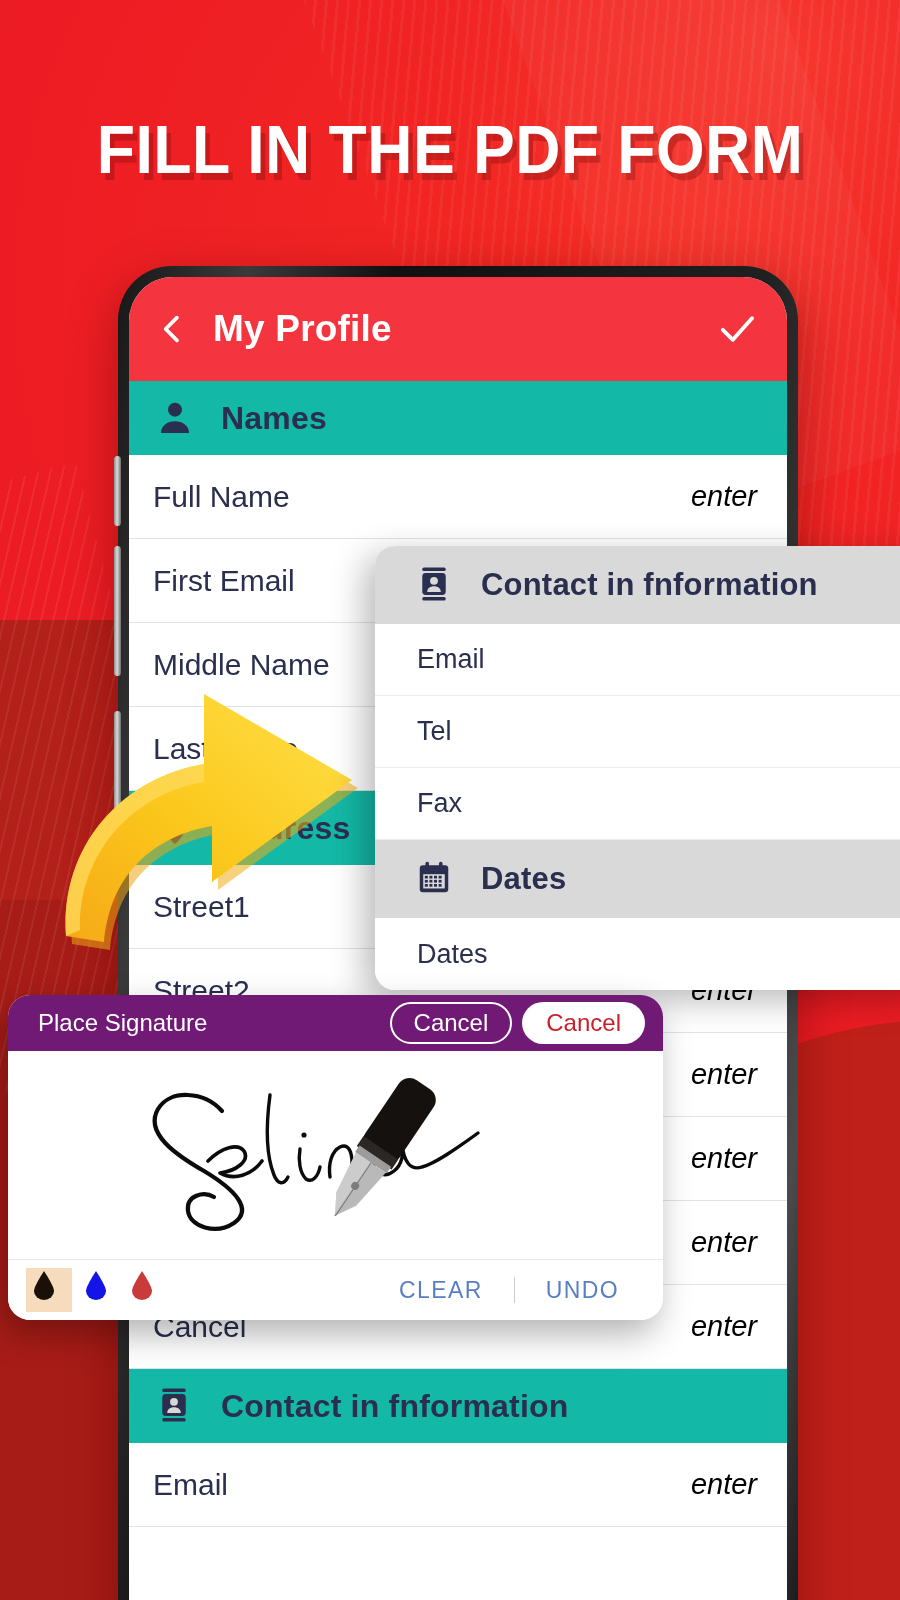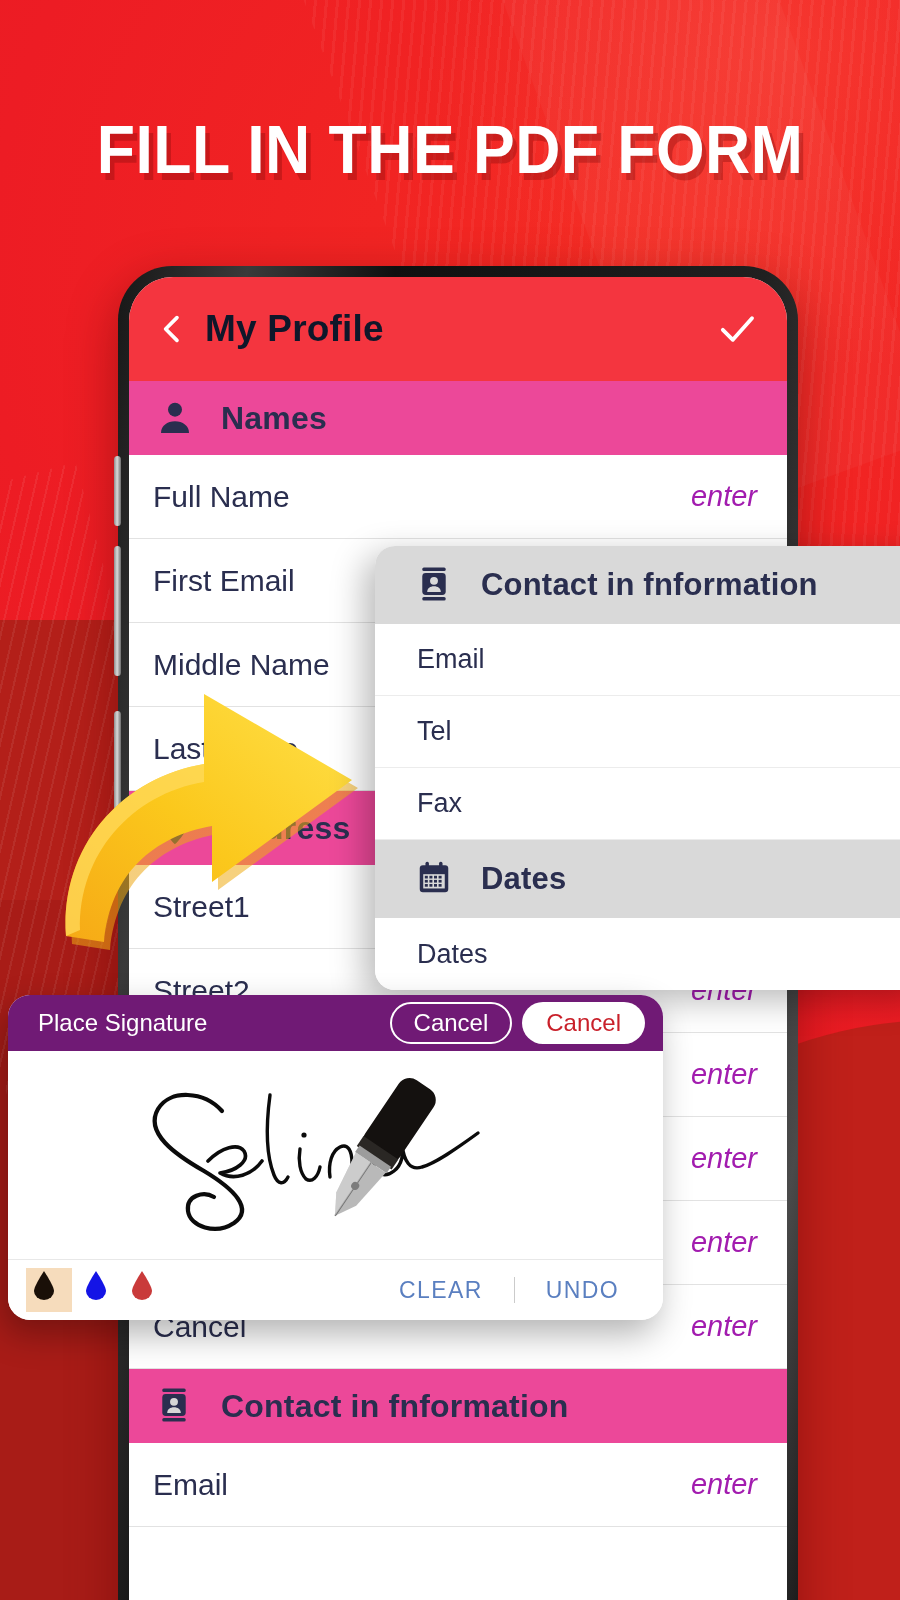--- a/index.html
+++ b/index.html
@@ -100,42 +100,42 @@
   .btn-power{top:190px;height:70px;}
 
   
   .appbar{
     height:104px;background:#F4353F;
     display:flex;align-items:center;padding:0 26px;box-sizing:border-box;
     position:relative;
   }
   .appbar-back{width:34px;height:34px;flex:0 0 auto;}
   .appbar-title{
-    color:#0f172a;font-size:37px;font-weight:bold;margin-left:16px;
+    color:#ffffff;font-size:37px;font-weight:bold;margin-left:24px;
     letter-spacing:.2px;
   }
   .appbar-check{position:absolute;right:30px;top:32px;width:40px;height:40px;}
 
   
   .form-list{position:absolute;left:0;right:0;top:104px;bottom:0;background:#fff;}
   .sec-head{
-    height:74px;background:#ec4899;display:flex;align-items:center;
+    height:74px;background:#14b8a6;display:flex;align-items:center;
     padding:0 0 0 26px;box-sizing:border-box;
   }
   .sec-head .ic{width:40px;height:40px;flex:0 0 auto;display:block;}
   .sec-head .lb{
     color:#2A2E4F;font-size:32px;font-weight:bold;margin-left:26px;letter-spacing:.2px;
   }
   .row{
     height:84px;display:flex;align-items:center;justify-content:space-between;
     padding:0 30px 0 24px;box-sizing:border-box;
     border-bottom:1px solid #E2E2E2;background:#fff;
   }
   .row .lb{color:#2A2E4F;font-size:30px;}
-  .row .ph{color:#a21caf;font-size:29px;font-style:italic;}
+  .row .ph{color:#000000;font-size:29px;font-style:italic;}
 
   
   .float-card{
     position:absolute;left:375px;top:546px;width:560px;
     background:#fff;
     border-radius:20px 20px 20px 20px;
     box-shadow:-10px 10px 34px rgba(0,0,0,.28);
     overflow:hidden;
   }
   .float-card .sec-head{height:78px;background:#D9D9D9;padding-left:40px;}

